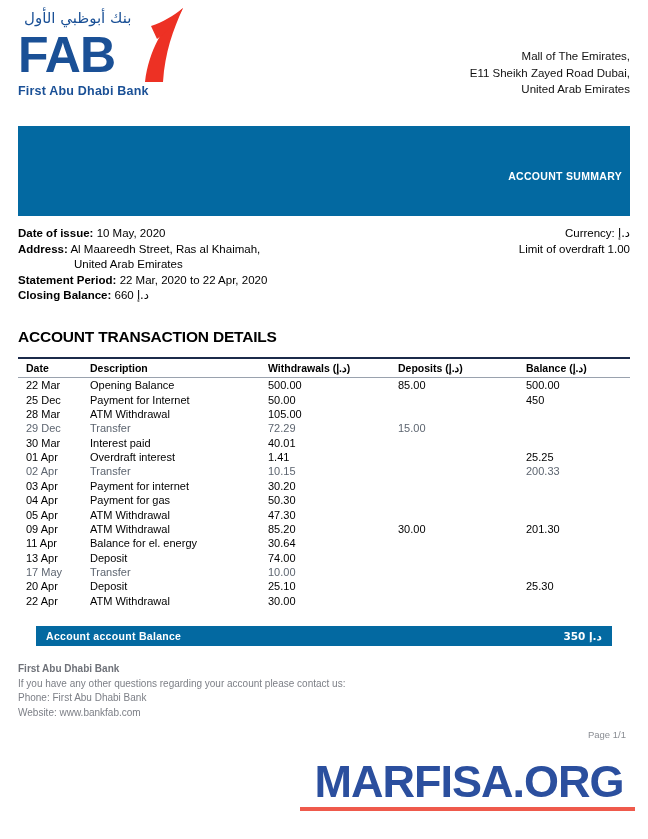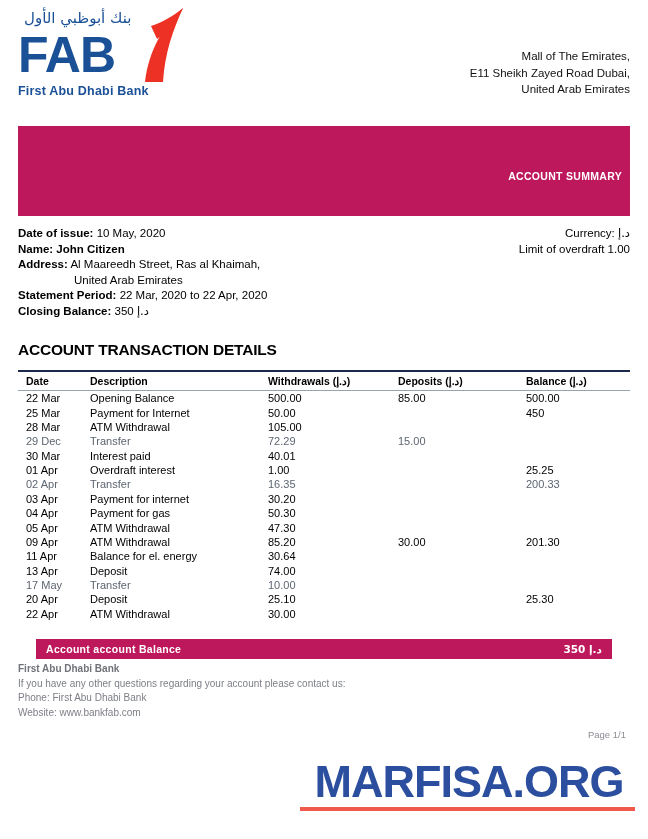--- a/index.html
+++ b/index.html
@@ -82,21 +82,21 @@
     right: 18px;
     top: 48px;
     text-align: right;
     font-size: 11.5px;
     line-height: 16.5px;
     color: #111;
   }
 
   
   .red-bar {
-    background: #be185d;
+    background: #0369a1;
     height: 19px;
     margin: 0 18px;
     display: flex;
     align-items: center;
     color: #ffffff;
     font-size: 10.5px;
     font-weight: bold;
     letter-spacing: 0.3px;
   }
   .red-bar.summary {
@@ -250,37 +250,33 @@
     </div>
   </div>
 
   <div class="summary">
     <div class="summary-left">
       <div class="row">
         <span class="lbl">Date of issue:</span>
         <span>10 May, 2020</span>
       </div>
       <div class="row">
-        <span class="lbl">Name:</span>
-        <span class="lbl">John Citizen</span>
-      </div>
-      <div class="row">
         <span class="lbl">Address:</span>
         <span>Al Maareedh Street, Ras al Khaimah,</span>
       </div>
       <div class="row addr-cont">
         <span>United Arab Emirates</span>
       </div>
       <div class="row">
         <span class="lbl">Statement Period:</span>
         <span>22 Mar, 2020 to 22 Apr, 2020</span>
       </div>
       <div class="row">
         <span class="lbl">Closing Balance:</span>
-        <span>350</span>
+        <span>660</span>
         <span class="aed">د.إ</span>
       </div>
     </div>
 
     <div class="summary-right">
       <div>
         <span>Currency:</span>
         <span class="aed">د.إ</span>
       </div>
       <div>Limit of overdraft 1.00</div>
@@ -301,21 +297,21 @@
       </thead>
       <tbody id="tx-body">
           <tr>
             <td class="c-date">22 Mar</td>
             <td class="c-desc">Opening Balance</td>
             <td class="c-with">500.00</td>
             <td class="c-dep">85.00</td>
             <td class="c-bal">500.00</td>
           </tr>
           <tr>
-            <td class="c-date">25 Mar</td>
+            <td class="c-date">25 Dec</td>
             <td class="c-desc">Payment for Internet</td>
             <td class="c-with">50.00</td>
             <td class="c-dep"></td>
             <td class="c-bal">450</td>
           </tr>
           <tr>
             <td class="c-date">28 Mar</td>
             <td class="c-desc">ATM Withdrawal</td>
             <td class="c-with">105.00</td>
             <td class="c-dep"></td>
@@ -331,28 +327,28 @@
           <tr>
             <td class="c-date">30 Mar</td>
             <td class="c-desc">Interest paid</td>
             <td class="c-with">40.01</td>
             <td class="c-dep"></td>
             <td class="c-bal"></td>
           </tr>
           <tr>
             <td class="c-date">01 Apr</td>
             <td class="c-desc">Overdraft interest</td>
-            <td class="c-with">1.00</td>
+            <td class="c-with">1.41</td>
             <td class="c-dep"></td>
             <td class="c-bal">25.25</td>
           </tr>
           <tr class="muted-row">
             <td class="c-date">02 Apr</td>
             <td class="c-desc">Transfer</td>
-            <td class="c-with">16.35</td>
+            <td class="c-with">10.15</td>
             <td class="c-dep"></td>
             <td class="c-bal">200.33</td>
           </tr>
           <tr>
             <td class="c-date">03 Apr</td>
             <td class="c-desc">Payment for internet</td>
             <td class="c-with">30.20</td>
             <td class="c-dep"></td>
             <td class="c-bal"></td>
           </tr>

